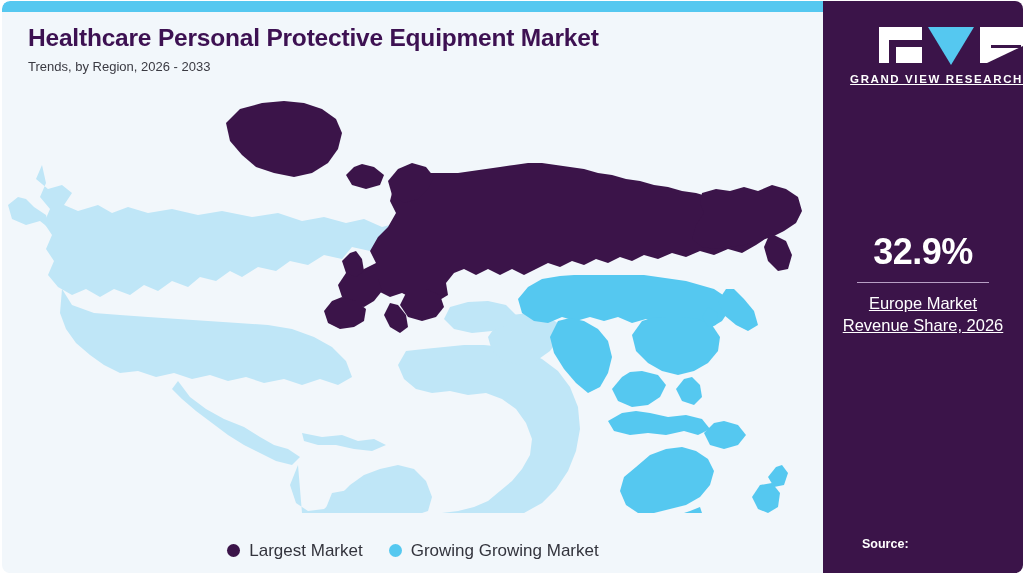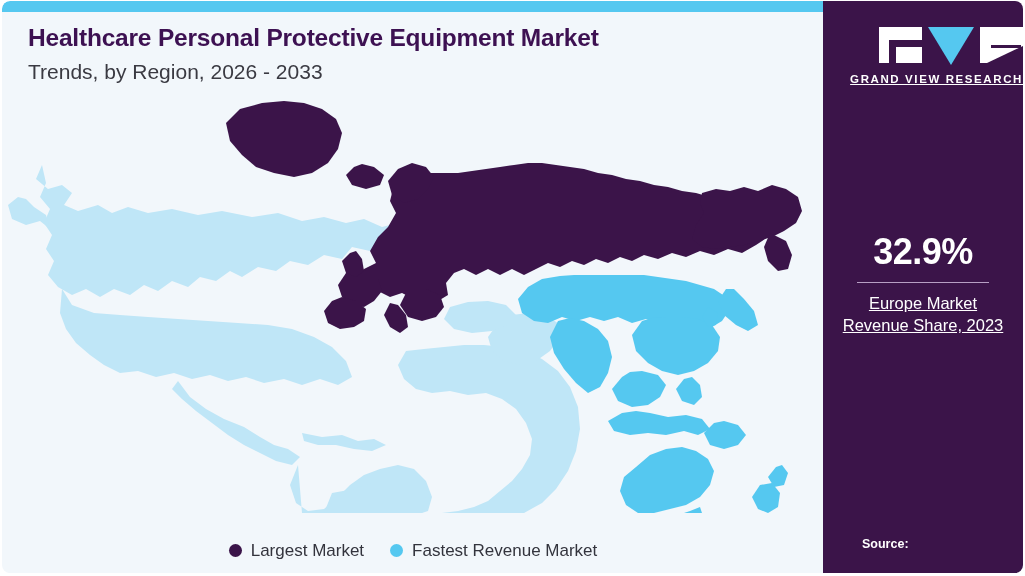--- a/index.html
+++ b/index.html
@@ -58,21 +58,21 @@
   .title {
     font-size: 24.5px;
     font-weight: bold;
     color: #3d1152;
     letter-spacing: -0.2px;
     line-height: 1.2;
     margin: 0;
     white-space: nowrap;
   }
   .subtitle {
-    font-size: 21px;
+    font-size: 13px;
     color: #3a3a42;
     margin: 7px 0 0 0;
     line-height: 1.2;
   }
   .map-wrap {
     position: absolute;
     left: 0;
     top: 92px;
     width: 822px;
     height: 420px;
@@ -304,39 +304,39 @@
       </svg>
     </div>
 
     <div class="legend">
       <div class="legend-item">
         <span class="legend-dot" style="background:#3b1449"></span>
         <span class="legend-label">Largest Market</span>
       </div>
       <div class="legend-item">
         <span class="legend-dot" style="background:#55c8f0"></span>
-        <span class="legend-label">Fastest Revenue Market</span>
+        <span class="legend-label">Growing Growing Market</span>
       </div>
     </div>
   </div>
 
   <div class="right-panel">
     <div class="logo-block">
       <div class="logo-marks">
         <span class="logo-g"></span>
         <span class="logo-v"></span>
         <span class="logo-r"></span>
       </div>
       <div class="logo-text">GRAND VIEW RESEARCH</div>
     </div>
 
     <div class="stat-block">
       <div class="stat-value">32.9%</div>
       <div class="stat-divider"></div>
       <div class="stat-desc">Europe Market</div>
-      <div class="stat-desc">Revenue Share, 2023</div>
+      <div class="stat-desc">Revenue Share, 2026</div>
     </div>
 
     <div class="source-block">
       <div class="source-label">Source:</div>
     </div>
   </div>
 </div>
 
 </body></html>

